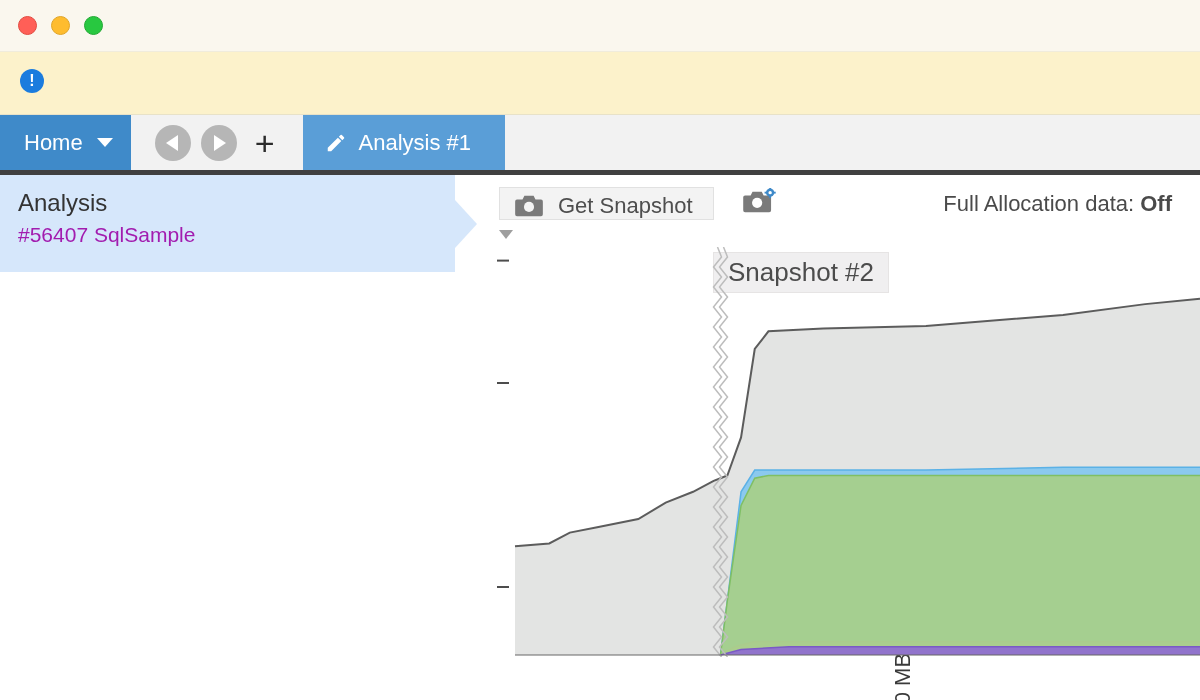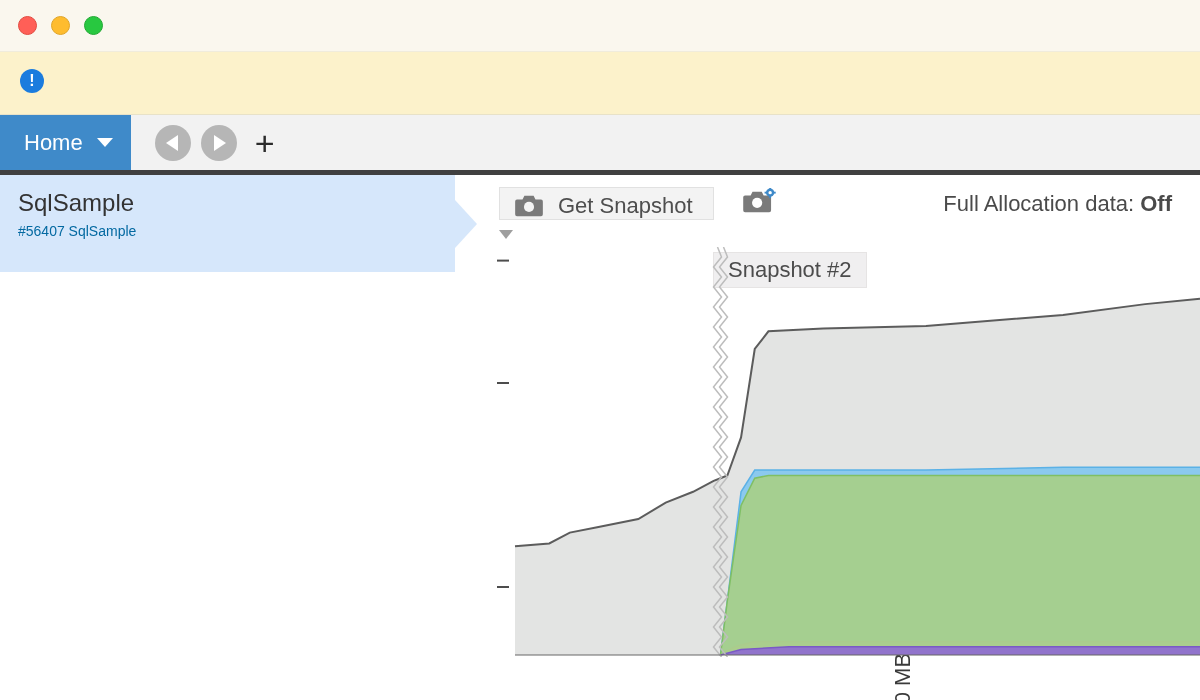--- a/index.html
+++ b/index.html
@@ -30,21 +30,21 @@
   .tab-analysis { background: #5a9ed7; color: #fff; display: flex; align-items: center; gap: 12px; padding: 0 34px 0 22px; font-size: 22px; margin-left: 10px;}
   .pencil-icon { width: 22px; height: 22px; }
 
   
   .content { flex: 1; display: flex; min-height: 0; }
 
   
   .sidebar { width: 455px; background: #ffffff; position: relative; }
   .sidebar-card { background: #d6e7fb; height: 97px; padding: 14px 18px; position: relative; }
   .sidebar-title { font-size: 24px; color: #333; }
-  .sidebar-sub { font-size: 14px; color: #0369a1; margin-top: 6px; }
+  .sidebar-sub { font-size: 21px; color: #a21caf; margin-top: 6px; }
   
   .sidebar-card::after {
     content: ""; position: absolute; right: -22px; top: 25px; width: 0; height: 0;
     border-top: 24px solid transparent; border-bottom: 24px solid transparent;
     border-left: 22px solid #d6e7fb;
   }
 
   
   .main { flex: 1; display: flex; flex-direction: column; position: relative; min-width: 0; }
 
@@ -59,21 +59,21 @@
   .issues-row { display: flex; align-items: center; gap: 16px; padding: 2px 28px 8px 44px; font-size: 22px; color: #4e4e4e; }
   .issues-row .tri { width: 0; height: 0; border-left: 7px solid transparent; border-right: 7px solid transparent; border-top: 9px solid #9e9e9e; }
 
   .chart-wrap { flex: 1; position: relative; font-size: 20px; }
   .y-axis-label { position: absolute; left: 448px; top: 440px; transform: translateX(-50%) rotate(-90deg); transform-origin: center; color: #3a3a3a; font-size: 22px; }
   .chart-wrap { --chart-left: 70px; }
 
   
   .chart-svg { position: absolute; inset: 0; }
 
-  .snapshot-chip { position: absolute; left: 258px; top: 5px; background: #f0eff0; padding: 4px 14px; font-size: 22px; color: #4c4c4c; border: 1px solid #e6e4e4; }
+  .snapshot-chip { position: absolute; left: 258px; top: 5px; background: #f0eff0; padding: 4px 14px; font-size: 26px; color: #4c4c4c; border: 1px solid #e6e4e4; }
 
 </style>
 </head>
 <body>
 
 <div class="titlebar">
   <div class="traffic-dot dot-red"></div>
   <div class="traffic-dot dot-yellow"></div>
   <div class="traffic-dot dot-green"></div>
 </div>
@@ -89,27 +89,33 @@
   </div>
   <div class="nav-group">
     <div class="circ-btn">
         <span class="arrow-left"></span>
       </div>
     <div class="circ-btn">
         <span class="arrow-right"></span>
       </div>
     <div class="plus">+</div>
   </div>
+  <div class="tab-analysis">
+    <svg class="pencil-icon" viewBox="0 0 24 24">
+      <path d="M3 17.25V21h3.75L17.81 9.94l-3.75-3.75L3 17.25zM20.71 7.04a1 1 0 0 0 0-1.41l-2.34-2.34a1 1 0 0 0-1.41 0l-1.83 1.83 3.75 3.75 1.83-1.83z" fill="#fff"></path>
+    </svg>
+    <span>Analysis #1</span>
+  </div>
 </div>
 
 <div class="content">
 
   <div class="sidebar">
     <div class="sidebar-card">
-      <div class="sidebar-title">SqlSample</div>
+      <div class="sidebar-title">Analysis</div>
       <div class="sidebar-sub">#56407 SqlSample</div>
     </div>
   </div>
 
   <div class="main">
     <div class="toolbar">
       <div class="get-snapshot">
         <svg class="cam-icon" viewBox="0 0 32 26">
           <path fill="#7a7a7a" d="M11 2l-2 4H3a2 2 0 0 0-2 2v14a2 2 0 0 0 2 2h26a2 2 0 0 0 2-2V8a2 2 0 0 0-2-2h-6l-2-4H11z"></path>
           <circle cx="16" cy="14" r="5.5" fill="#f3f3f3"></circle>

